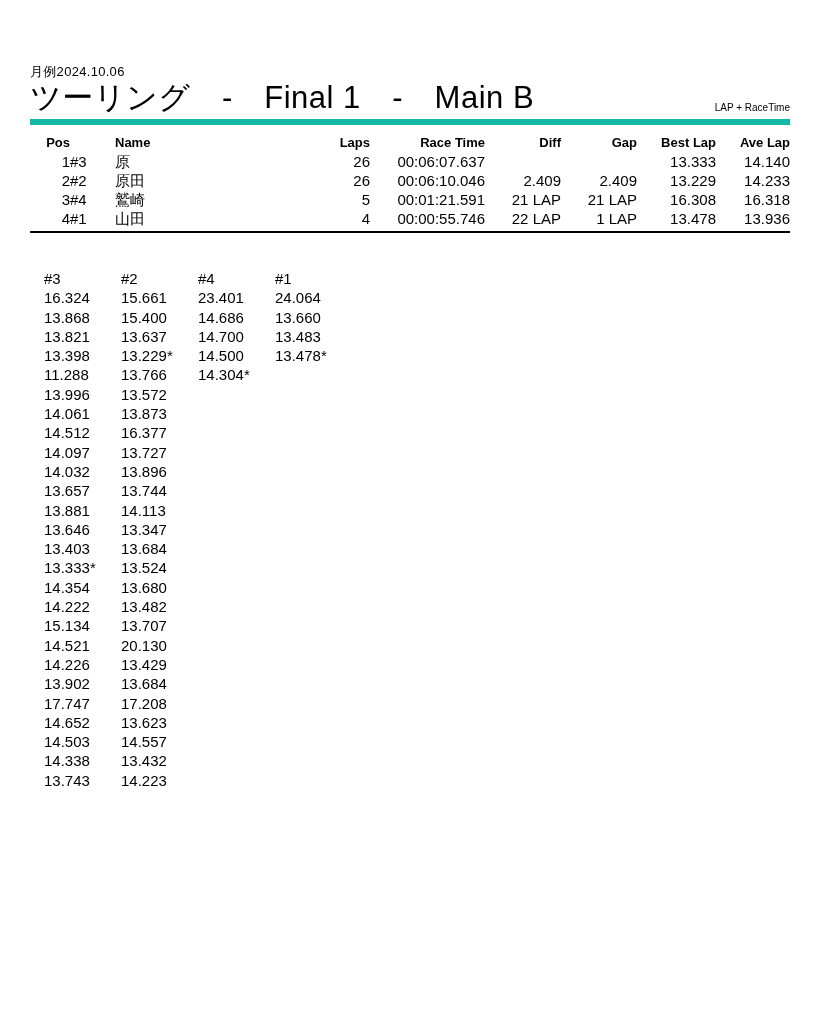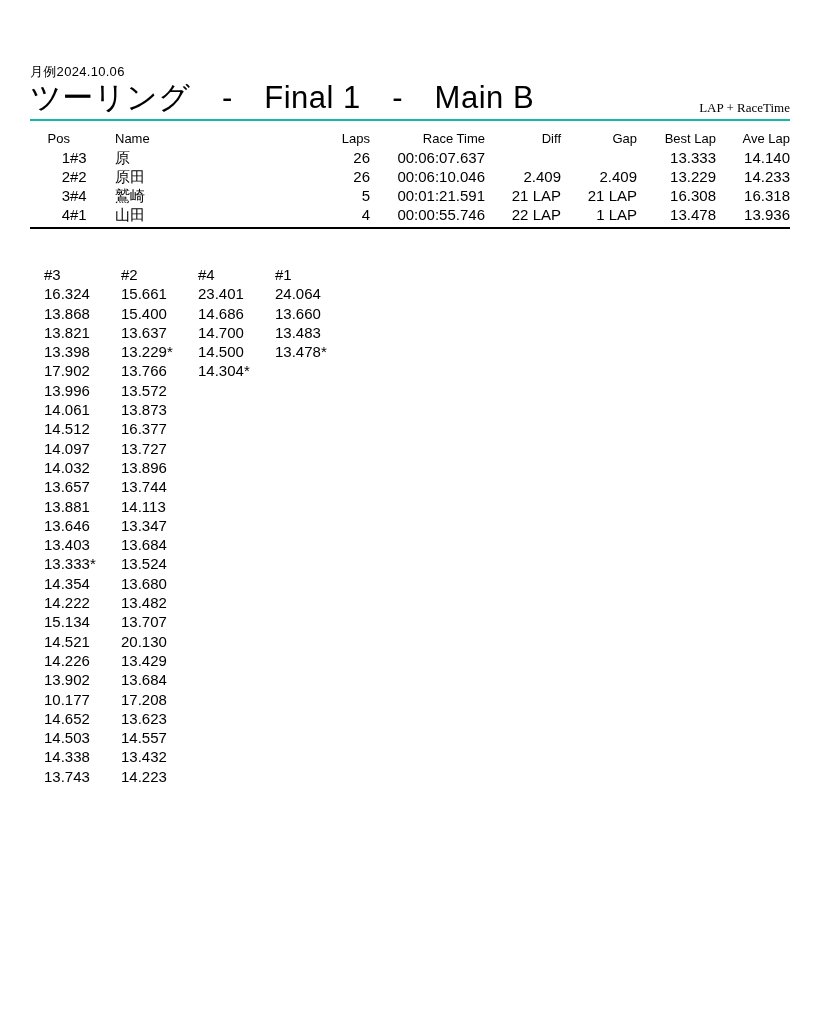--- a/index.html
+++ b/index.html
@@ -9,35 +9,35 @@
     width:819px; height:1024px;
     background:#ffffff;
     color:#000000;
     font-family:"Liberation Sans","DejaVu Sans",sans-serif;
     padding:64px 29px 0 30px;
     overflow:hidden;
   }
   .date-line { font-size:13px; line-height:16px; letter-spacing:0.3px; }
   .title-row {
     display:flex; justify-content:space-between; align-items:flex-end;
-    border-bottom:2px solid #14b8a6;
+    border-bottom:6px solid #14b8a6;
     padding-bottom:3px;
   }
   .title { font-size:31px; line-height:36px; letter-spacing:0.5px; white-space:nowrap; }
-  .timing-mode { font-size:13px; line-height:15px; padding-bottom:1px; white-space:nowrap;font-family:Liberation Serif, serif; }
+  .timing-mode { font-size:10px; line-height:15px; padding-bottom:1px; white-space:nowrap; }
 
   table.results {
     width:760px;
     border-collapse:collapse;
     table-layout:fixed;
     margin-top:10px;
     border-bottom:2px solid #000;
   }
   table.results th {
-    font-size:13px; font-weight:normal;
+    font-size:13px; font-weight:bold;
     padding:0 0 2px 0; height:17px;
     white-space:nowrap;
   }
   table.results td {
     font-size:15px; line-height:19px;
     padding:0; height:19px;
     white-space:nowrap;
   }
   .al { text-align:left; }
   .ar { text-align:right; }
@@ -136,38 +136,38 @@
       </tbody>
   </table>
 
   <div class="lap-section">
       <div class="lap-col">
     <div class="lap-col-header">#3</div>
   <div class="lap-value">16.324</div>
         <div class="lap-value">13.868</div>
         <div class="lap-value">13.821</div>
         <div class="lap-value">13.398</div>
-        <div class="lap-value">17.902</div>
+        <div class="lap-value">11.288</div>
         <div class="lap-value">13.996</div>
         <div class="lap-value">14.061</div>
         <div class="lap-value">14.512</div>
         <div class="lap-value">14.097</div>
         <div class="lap-value">14.032</div>
         <div class="lap-value">13.657</div>
         <div class="lap-value">13.881</div>
         <div class="lap-value">13.646</div>
         <div class="lap-value">13.403</div>
         <div class="lap-value">13.333*</div>
         <div class="lap-value">14.354</div>
         <div class="lap-value">14.222</div>
         <div class="lap-value">15.134</div>
         <div class="lap-value">14.521</div>
         <div class="lap-value">14.226</div>
         <div class="lap-value">13.902</div>
-        <div class="lap-value">10.177</div>
+        <div class="lap-value">17.747</div>
         <div class="lap-value">14.652</div>
         <div class="lap-value">14.503</div>
         <div class="lap-value">14.338</div>
         <div class="lap-value">13.743</div>
       </div>
       <div class="lap-col">
     <div class="lap-col-header">#2</div>
   <div class="lap-value">15.661</div>
         <div class="lap-value">15.400</div>
         <div class="lap-value">13.637</div>

